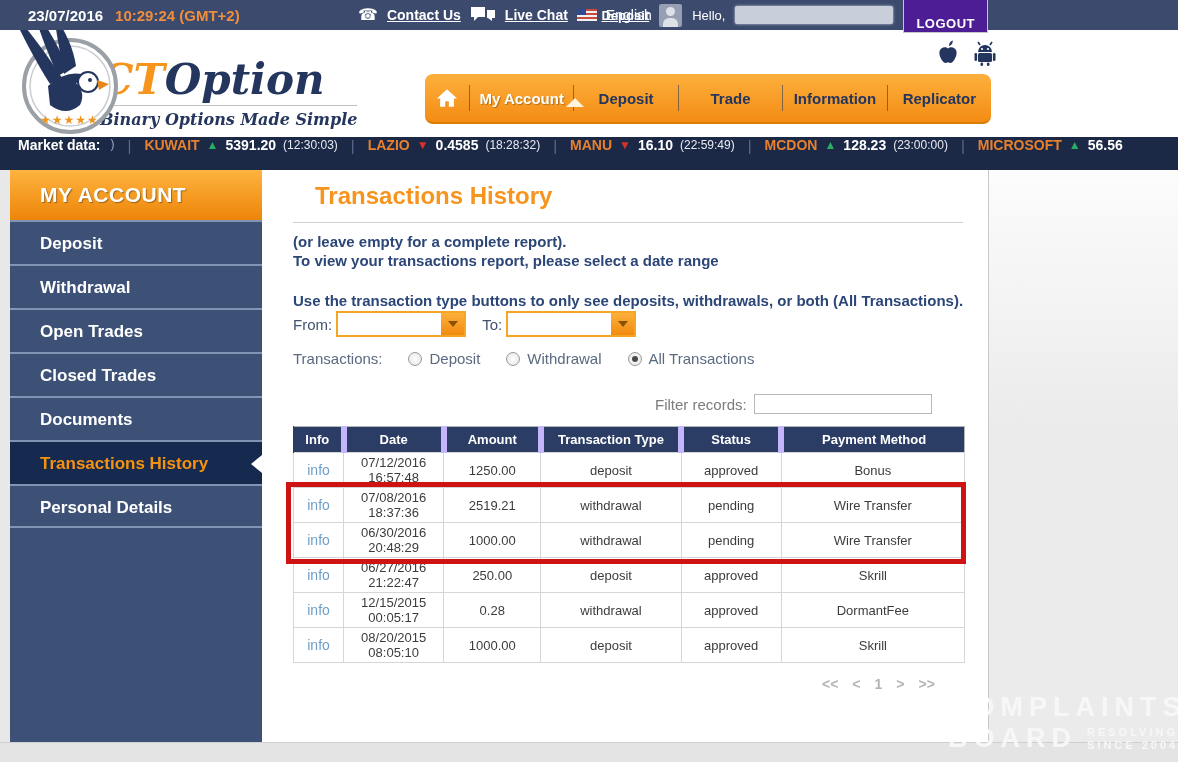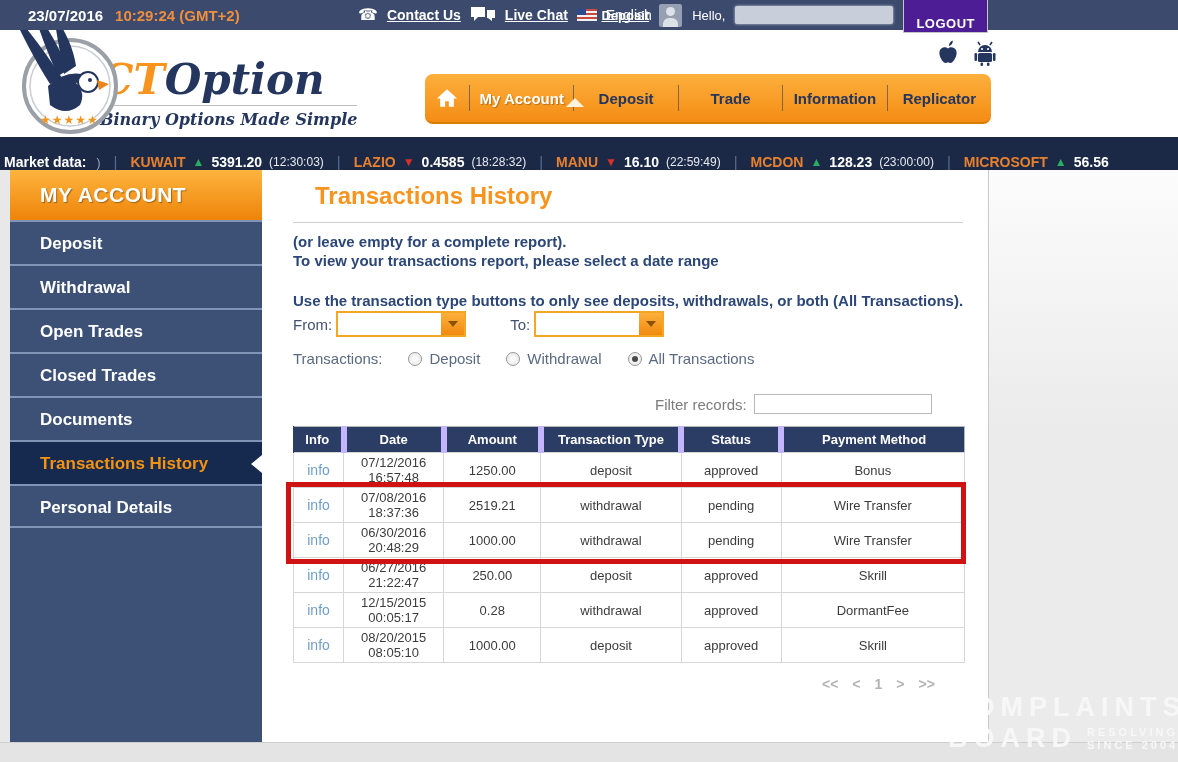--- a/index.html
+++ b/index.html
@@ -40,21 +40,21 @@
          display:flex; align-items:center; z-index:5; }
   .nav-home { width:44px; display:flex; justify-content:center; align-items:center; cursor:pointer; }
   .nav-item { flex:1; text-align:center; font-size:15px; font-weight:bold; color:#24355e; cursor:pointer; position:relative; }
   .nav-item.active { color:#fff; text-shadow:1px 1px 1px rgba(120,70,0,.5); }
   .nav-sep { width:1px; height:26px; background:rgba(36,53,94,.55); }
   .nav-pointer { position:absolute; left:96px; bottom:0; width:0; height:0;
                  border-left:9px solid transparent; border-right:9px solid transparent; border-bottom:9px solid #fdf3df; }
 
   
   .marketbar { position:absolute; left:0; top:137px; width:1178px; height:33px; background:#1b2947;
-               display:flex; align-items:flex-end; padding-left:4px; gap:10px; font-size:14px; z-index:5; }
+               display:flex; align-items:flex-start; padding-left:18px; gap:10px; font-size:14px; z-index:5; }
   .mb-label { color:#fff; font-weight:bold; }
   .mb-sound { color:#9aa7c4; font-size:12px; }
   .mb-sep { color:#5a6a8f; font-size:15px; padding:0 3px; }
   .ticker { display:flex; align-items:center; gap:7px; }
   .tk-name { color:#e8812e; font-weight:bold; }
   .tk-arrow { font-size:12px; }
   .tk-value { color:#fff; font-weight:bold; }
   .tk-time { color:#e8eaf0; font-size:12px; }
 
   
@@ -83,21 +83,21 @@
   .panel-title { position:absolute; left:53px; top:12px; font-size:24px; font-weight:bold; color:#f7941d; }
   .panel-hr { position:absolute; left:31px; top:52px; width:670px; height:1px; background:#cfcfcf; }
   .intro { position:absolute; left:31px; top:62px; font-size:15px; font-weight:bold; color:#2b4677; line-height:19px; }
   .intro2 { position:absolute; left:31px; top:122px; font-size:15px; font-weight:bold; color:#2b4677; }
 
   .row-dates { position:absolute; left:31px; top:141px; display:flex; align-items:center; gap:4px; font-size:15px; color:#43536f; }
   .dd { width:130px; height:26px; border:2px solid #f5a623; background:#fff; display:flex; cursor:pointer; }
   .dd-value { flex:1; }
   .dd-btn { width:23px; background:linear-gradient(#fcb03c,#f18a10); display:flex; align-items:center; justify-content:center; }
   .dd-btn::after { content:""; width:0; height:0; border-left:5px solid transparent; border-right:5px solid transparent; border-top:6px solid #8a5200; }
-  .to-label { margin-left:40px; }
+  .to-label { margin-left:12px; }
 
   .row-radios { position:absolute; left:31px; top:180px; display:flex; align-items:center; gap:10px; font-size:15px; color:#5a6a80; }
   .radio-opt { display:flex; align-items:center; gap:7px; margin-left:16px; cursor:pointer; color:#5a6a80; }
   .radio { width:14px; height:14px; border-radius:50%; border:1px solid #9a9a9a; background:radial-gradient(#fff,#e3e3e3); position:relative; }
   .radio.selected::after { content:""; position:absolute; left:3px; top:3px; width:6px; height:6px; border-radius:50%; background:#4a4a4a; }
 
   .row-filter { position:absolute; left:393px; top:224px; display:flex; align-items:center; gap:7px; font-size:15px; color:#7c7c7c; }
   .filter-input { width:178px; height:20px; border:1px solid #b8b8b8; background:#fff; font-size:13px; padding:0 4px; }
 
   .tbl { position:absolute; left:31px; top:256px; width:672px; border-collapse:collapse; font-size:13px; }

